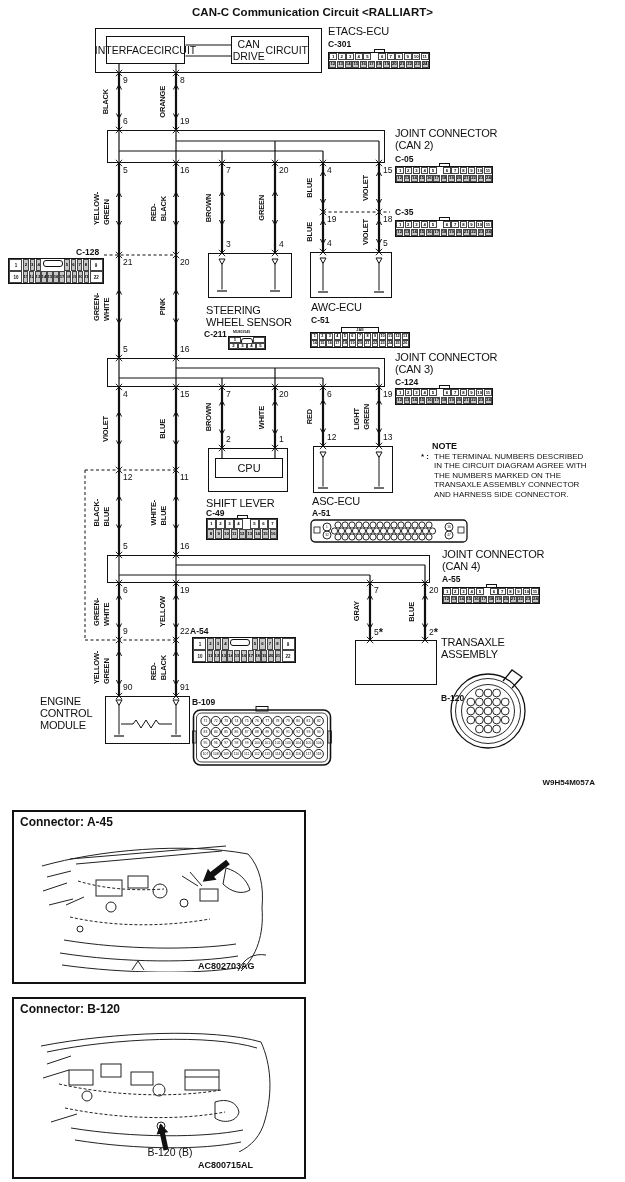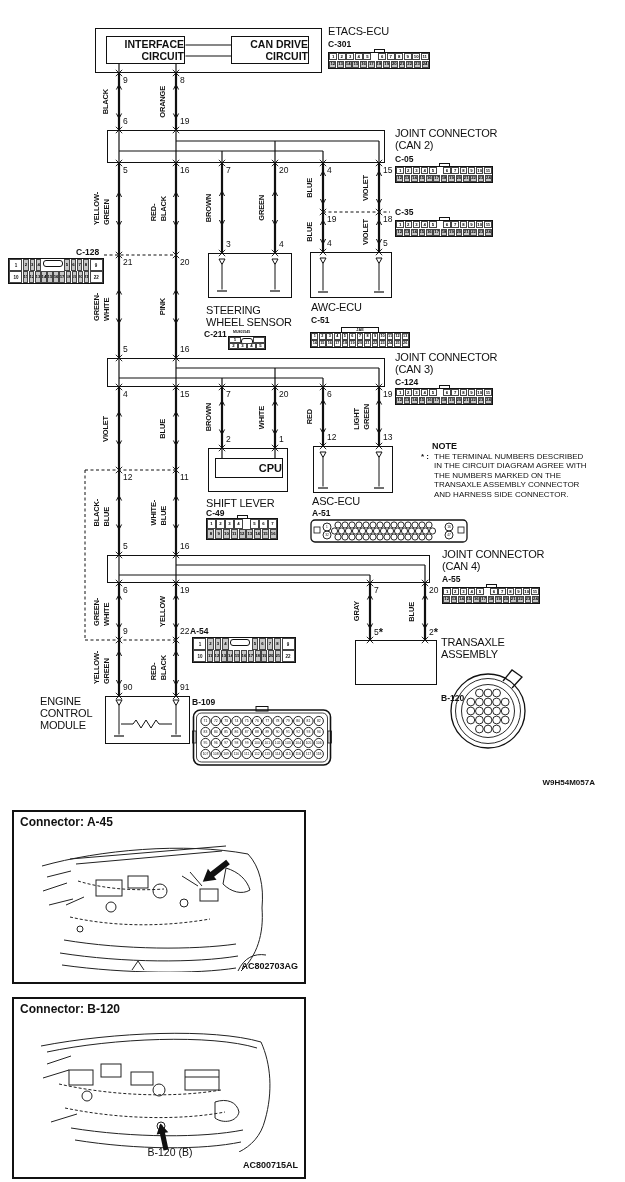--- a/index.html
+++ b/index.html
@@ -5,22 +5,22 @@
   html,body{margin:0;padding:0;background:#fff}
   .stage{position:relative;width:625px;height:1182px;background:#fff;overflow:hidden;
          font-family:"Liberation Sans",sans-serif;color:#111}
   .t-title{position:absolute;left:0;top:6px;width:625px;text-align:center;font-size:11.5px;font-weight:bold}
   .name{position:absolute;white-space:nowrap;font-weight:normal;font-size:11px;letter-spacing:-0.2px}
   .lblsm{position:absolute;white-space:nowrap;font-weight:bold;font-size:8.5px}
   .tinycode{position:absolute;white-space:nowrap;font-weight:bold;font-size:3.5px}
   .pin{position:absolute;white-space:nowrap;font-size:8.5px;line-height:1}
   .pin .star{font-size:11px;font-weight:bold;vertical-align:-1px}
   .obox{position:absolute;border:1.5px solid #111;box-sizing:border-box}
-  .cbox{position:absolute;border:1.5px solid #111;box-sizing:border-box;display:flex;flex-direction:column;
-        align-items:flex-end;justify-content:center;font-weight:bold;font-size:10.5px;line-height:12px;text-align:center}
+  .cbox{position:absolute;border:1.5px solid #111;box-sizing:border-box;display:flex;flex-direction:row;
+        align-items:center;justify-content:center;font-weight:normal;font-size:10.5px;line-height:12px;text-align:center}
   .wcl{position:absolute;display:flex;align-items:center;justify-content:center}
   .wcl span{writing-mode:vertical-rl;transform:rotate(180deg);font-size:7.5px;font-weight:bold;
             letter-spacing:-0.2px;line-height:9.5px;white-space:pre}
   .connbox{position:absolute;border:1.3px solid #111;background:#fff;box-sizing:border-box}
   .connsvg{position:absolute}
   .prow{display:flex;width:100%;height:50%;box-sizing:border-box}
   .pcell{flex:1;border:0.5px solid #444;margin:0.4px;font-size:4.3px;font-weight:bold;line-height:1;
          display:flex;align-items:center;justify-content:center;min-width:0;overflow:hidden;background:#fff;color:#000}
   .sh{background:#c7c7c7}
   .pgap{flex:1.1}
@@ -28,21 +28,21 @@
         display:flex;align-items:center;justify-content:center;background:#fff}
   .poval{flex:0 0 22px;display:flex;justify-content:center}
   .ovalin{width:18px;height:4.5px;border:0.9px solid #111;border-radius:3px;margin-top:1px}
   .ptab{position:absolute;left:50%;top:-4.5px;width:11px;height:4.5px;margin-left:-5.5px;border:1px solid #111;background:#fff;box-sizing:border-box}
   .jaetab{position:absolute;left:50%;top:-6px;margin-left:-19px;width:38px;height:6px;border:1px solid #111;
           font-size:3.8px;font-weight:bold;text-align:center;line-height:5px;background:#fff;box-sizing:border-box}
   .note-body{position:absolute;display:flex;font-size:8px;line-height:9.4px}
   .note-star{width:13px;font-weight:bold}
   .pbox{position:absolute;border:2px solid #111;box-sizing:border-box;background:#fff}
   .ptitle{position:absolute;font-weight:bold;font-size:12px;white-space:nowrap}
-  .pcode{position:absolute;font-weight:bold;font-size:9px;white-space:nowrap;text-align:right}
+  .pcode{position:absolute;font-weight:bold;font-size:9px;white-space:nowrap;text-align:left}
   .pointer{position:absolute;font-size:10.5px;white-space:nowrap;text-align:center}
   .illu path,.illu rect,.illu circle{fill:none;stroke:#222;stroke-width:1}
   .illu .arr{fill:#111;stroke:none}
   .illu .dsh{stroke-dasharray:3,2}
 </style>
 </head>
 <body>
 
 <div class="stage">
 
@@ -298,20 +298,21 @@
       <line x1="370" y1="583" x2="370" y2="640" stroke="#111" stroke-width="2.2"></line>
       <line x1="370" y1="594.5" x2="370" y2="628.5" stroke="#111" stroke-width="1"></line>
       <path d="M367.4,599.5 L370,594.5 L372.6,599.5" fill="none" stroke="#111" stroke-width="1"></path>
       <path d="M367.4,623.5 L370,628.5 L372.6,623.5" fill="none" stroke="#111" stroke-width="1"></path>
       <line x1="425" y1="583" x2="425" y2="640" stroke="#111" stroke-width="2.2"></line>
       <line x1="425" y1="594.5" x2="425" y2="628.5" stroke="#111" stroke-width="1"></line>
       <path d="M422.4,599.5 L425,594.5 L427.6,599.5" fill="none" stroke="#111" stroke-width="1"></path>
       <path d="M422.4,623.5 L425,628.5 L427.6,623.5" fill="none" stroke="#111" stroke-width="1"></path>
     </svg>
 
+  <div class="t-title">CAN-C Communication Circuit &lt;RALLIART&gt;</div>
 
   <div class="obox" style="left:95px;top:28px;width:227px;height:45px"></div>
   <div class="cbox" style="left:106px;top:36px;width:79px;height:28px">
     <span>INTERFACE</span>
     <span>CIRCUIT</span>
   </div>
   <div class="cbox" style="left:231px;top:36px;width:78px;height:28px">
     <span>CAN DRIVE</span>
     <span>CIRCUIT</span>
   </div>

